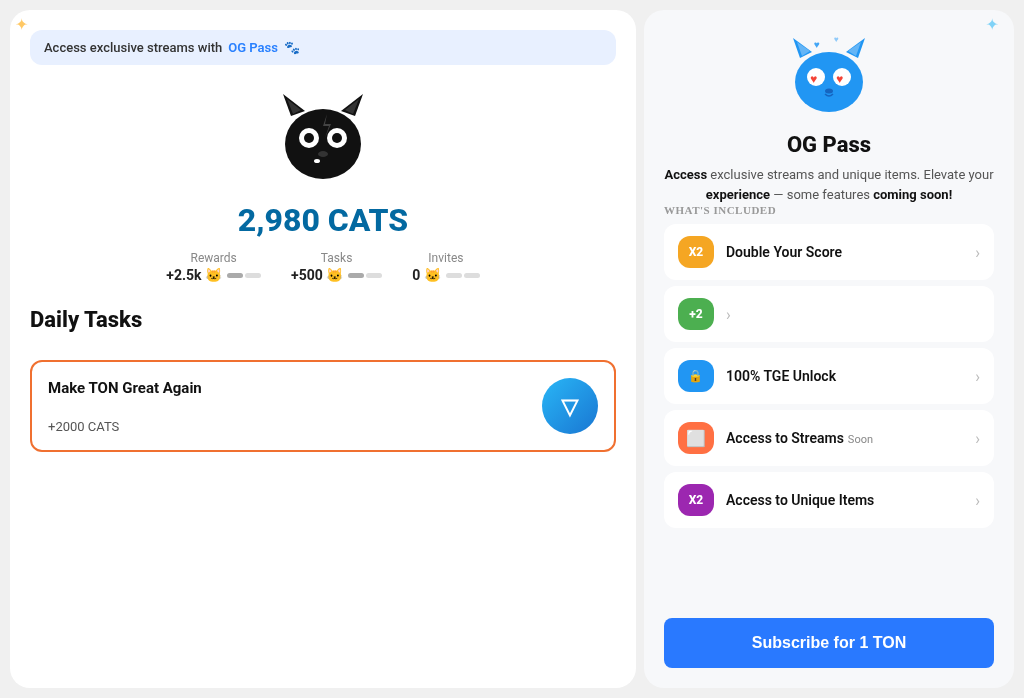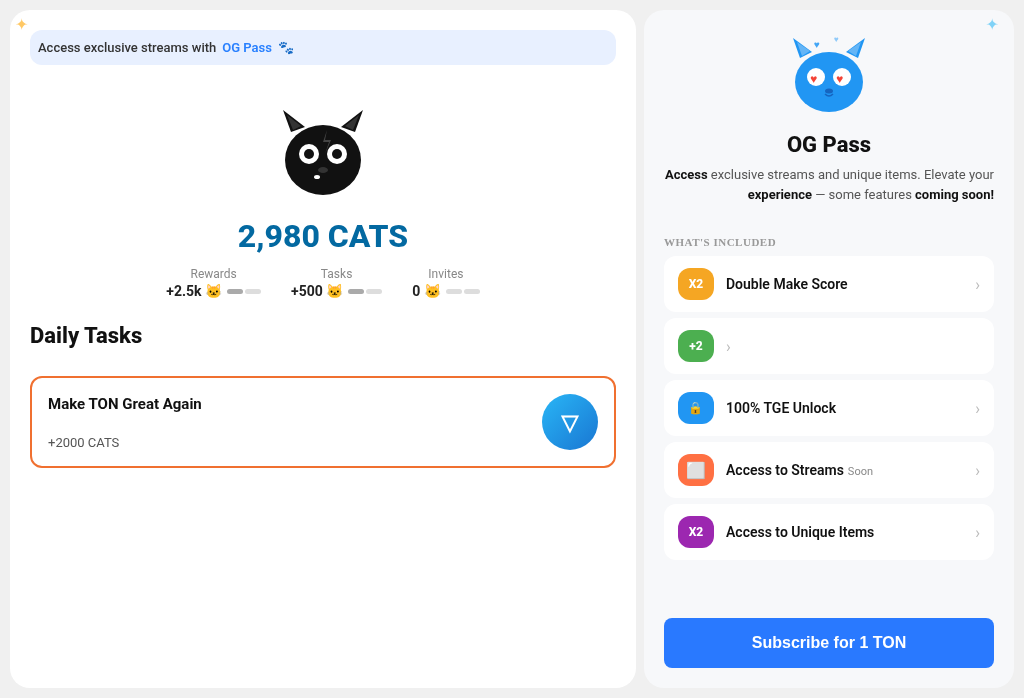--- a/index.html
+++ b/index.html
@@ -32,28 +32,28 @@
       flex-direction: column;
       align-items: center;
       position: relative;
       margin-right: 8px;
     }
 
     
     .access-banner {
       background: #e8f0ff;
       border-radius: 12px;
-      padding: 10px 8px;
+      padding: 10px 14px;
       font-size: 13px;
       color: #333;
       display: flex;
       align-items: center;
       gap: 6px;
       width: 100%;
-      margin-bottom: 32px;
+      margin-bottom: 16px;
       font-weight: 500;
     }
     .access-banner .og-link {
       color: #2980ff;
       font-weight: 600;
     }
 
     
     .cat-icon-area {
       width: 120px;
@@ -190,23 +190,23 @@
 
     .og-title {
       font-size: 22px;
       font-weight: 800;
       color: #111;
       margin-bottom: 8px;
     }
     .og-description {
       font-size: 13px;
       color: #555;
-      text-align: right;
+      text-align: center;
       line-height: 1.5;
-      margin-bottom: 32px;
+      margin-bottom: 0;
     }
     .og-description strong {
       color: #111;
       font-weight: 700;
     }
 
     
     .whats-included-label {
       font-size: 11px;
       font-weight: 600;
@@ -419,21 +419,21 @@
     <div class="og-description">
       <strong>Access</strong><span> exclusive streams and unique items. Elevate your </span><strong>experience</strong><span> — some features </span><strong>coming soon!</strong>
     </div>
 
     <div class="whats-included-label">WHAT'S INCLUDED</div>
 
     <div class="features-list">
 
       <div class="feature-item">
         <div class="feature-icon orange">X2</div>
-        <span class="feature-text">Double Make Score</span>
+        <span class="feature-text">Double Your Score</span>
         <span class="feature-chevron">›</span>
       </div>
 
       <div class="feature-item">
         <div class="feature-icon green">+2</div>
         <span class="feature-chevron">›</span>
       </div>
 
       <div class="feature-item">
         <div class="feature-icon blue">🔒</div>

